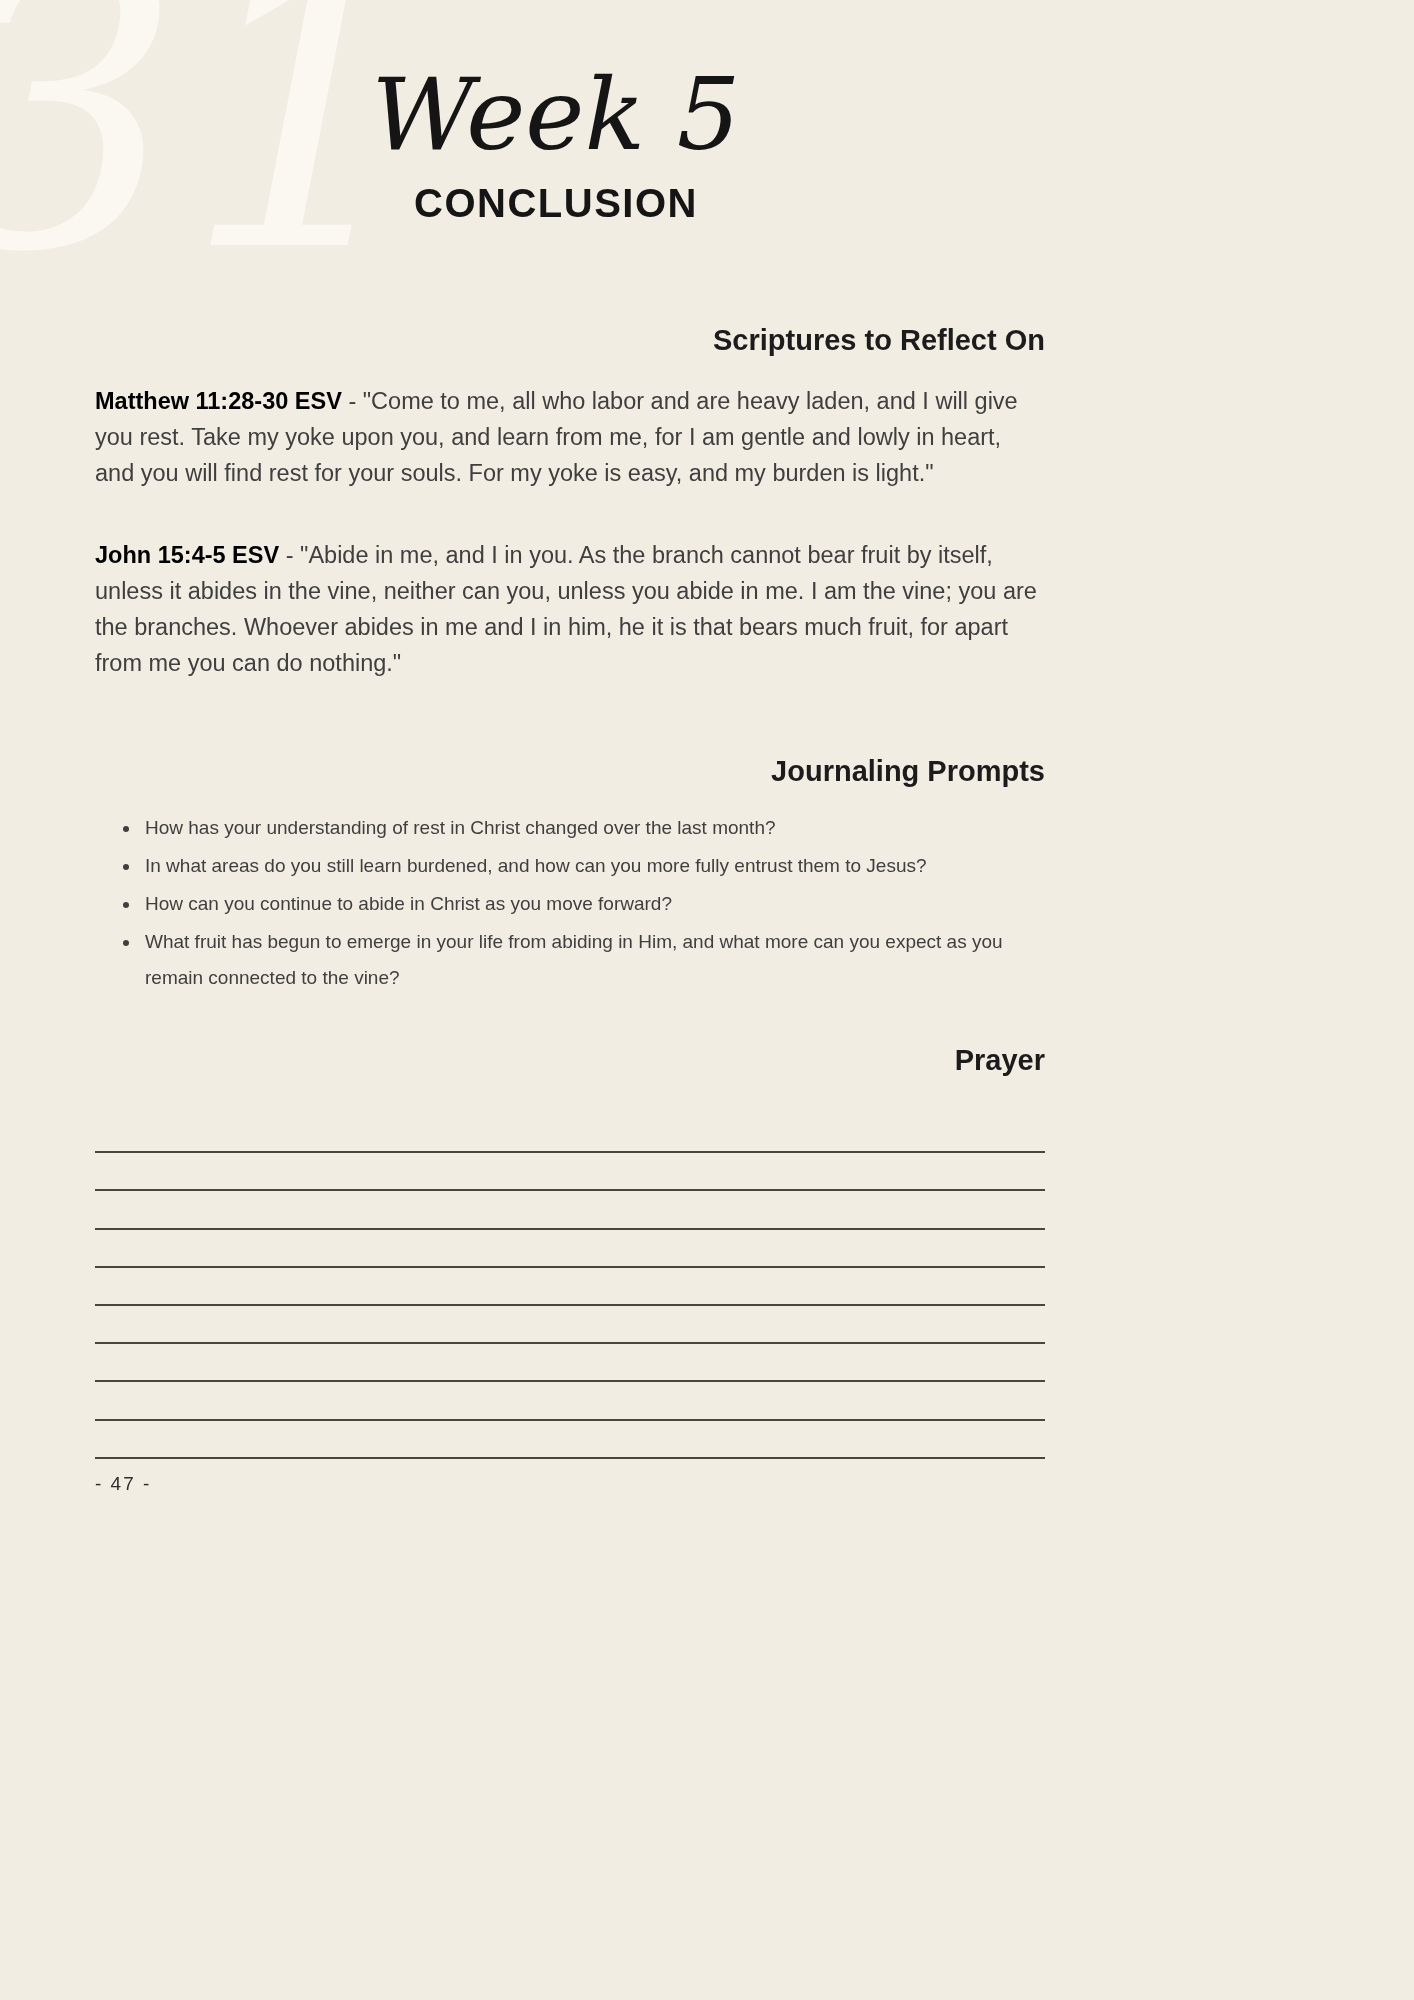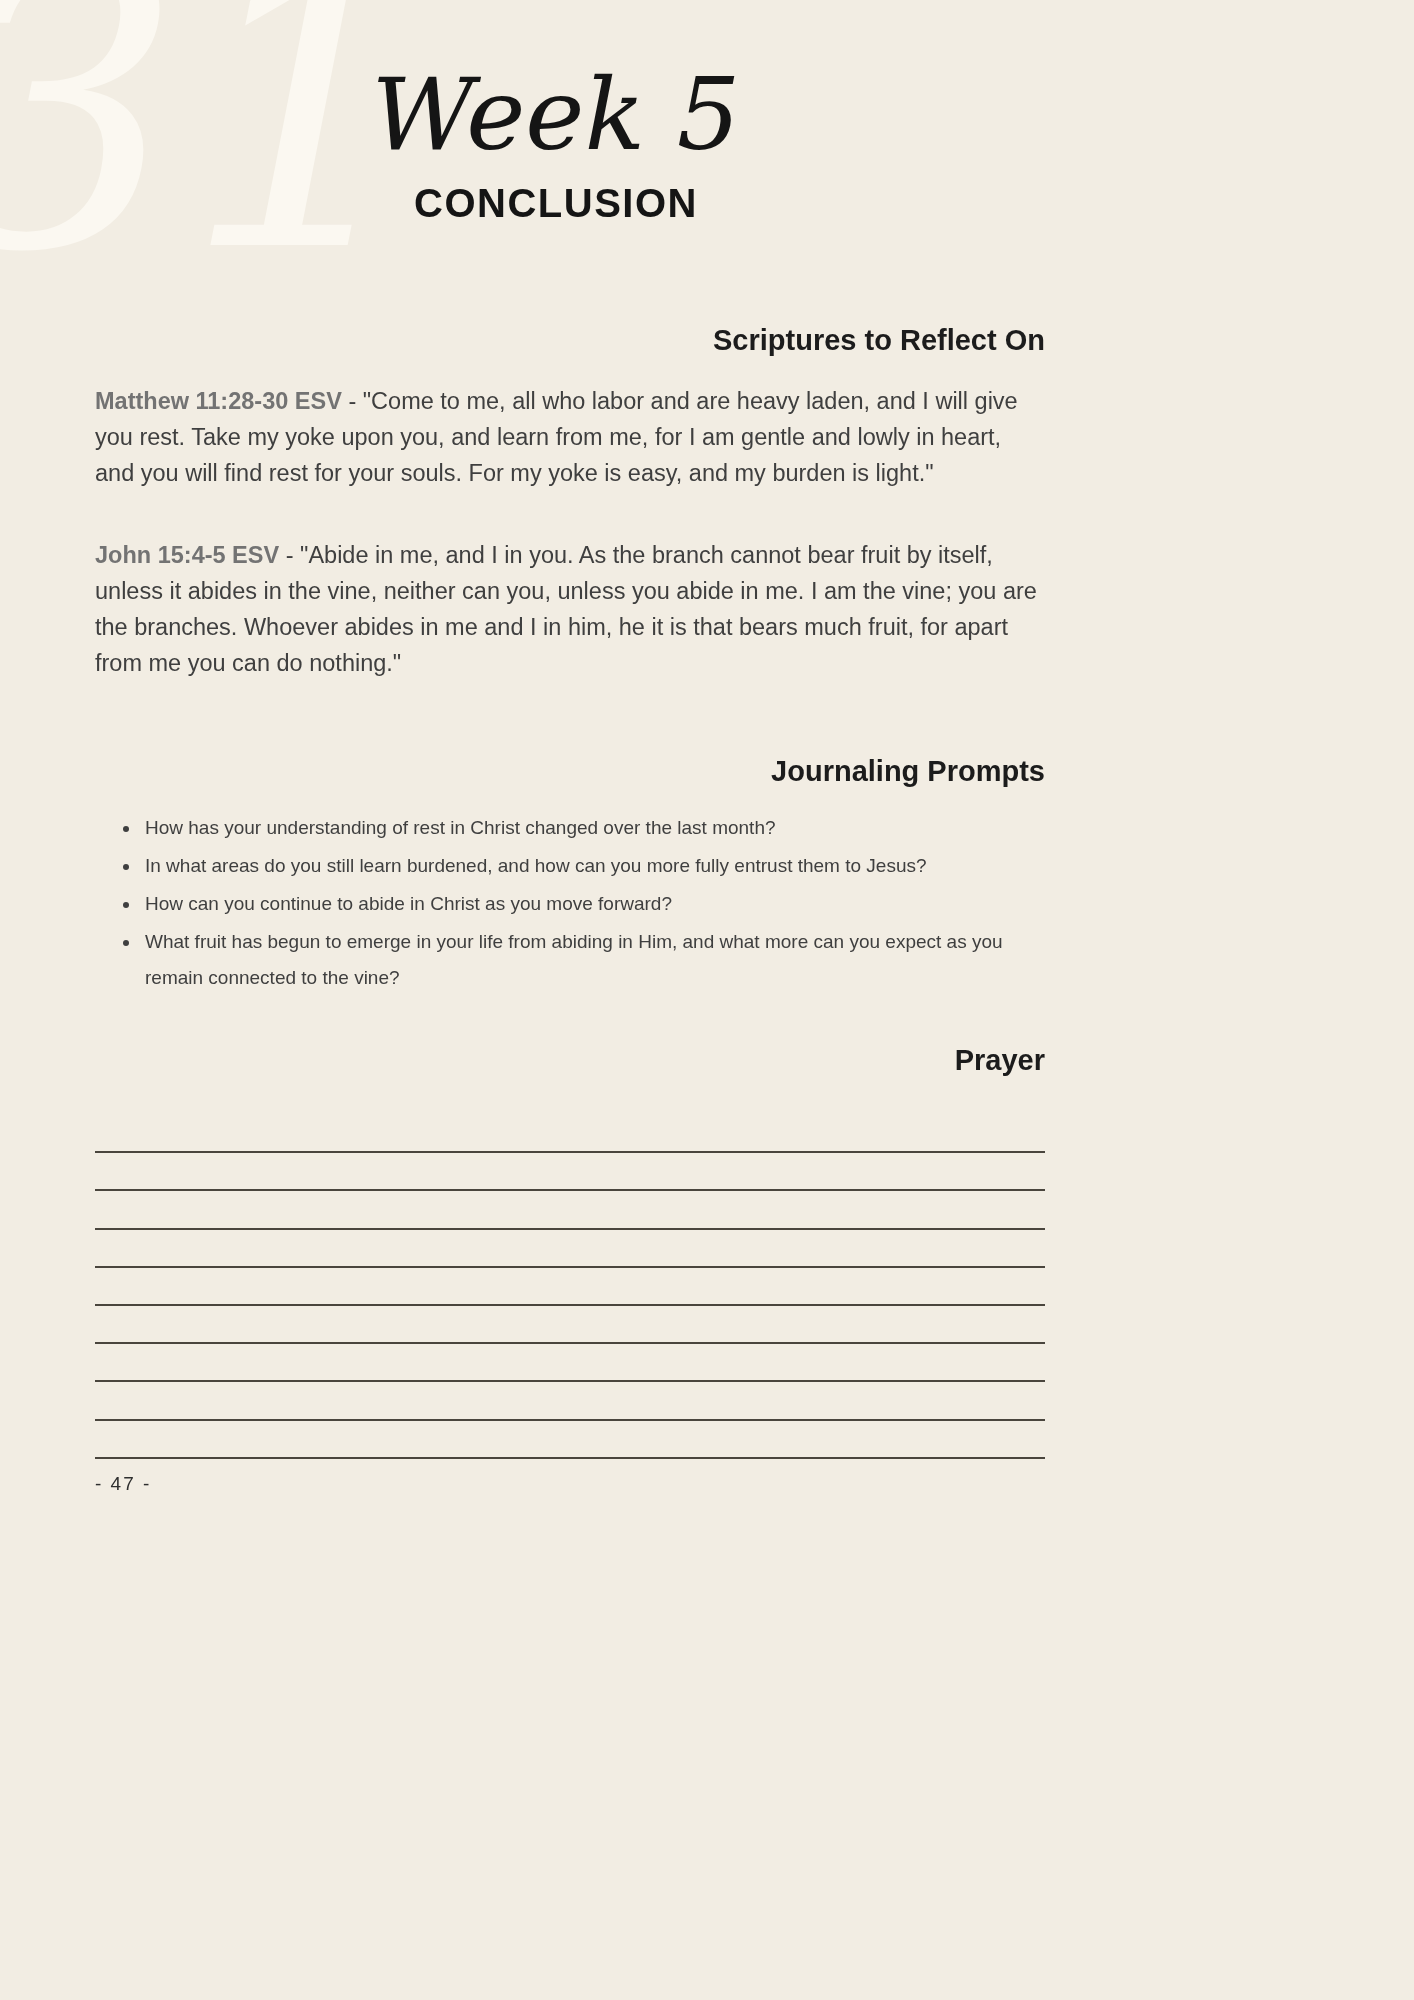--- a/index.html
+++ b/index.html
@@ -56,21 +56,21 @@
     text-align: right;
   }
   .scriptures-heading { margin-top: 98px; }
   .scripture {
     font-size: 23.5px;
     line-height: 36px;
     margin-top: 26px;
   }
   .scripture .ref {
     font-weight: 700;
-    color: #737373;
+    color: #000000;
   }
   .scripture.second { margin-top: 46px; }
   .journaling-heading { margin-top: 74px; }
   ul.prompts {
     margin: 22px 0 0 0;
     padding-left: 46px;
     font-size: 19px;
     line-height: 36px;
     list-style: disc;
   }

